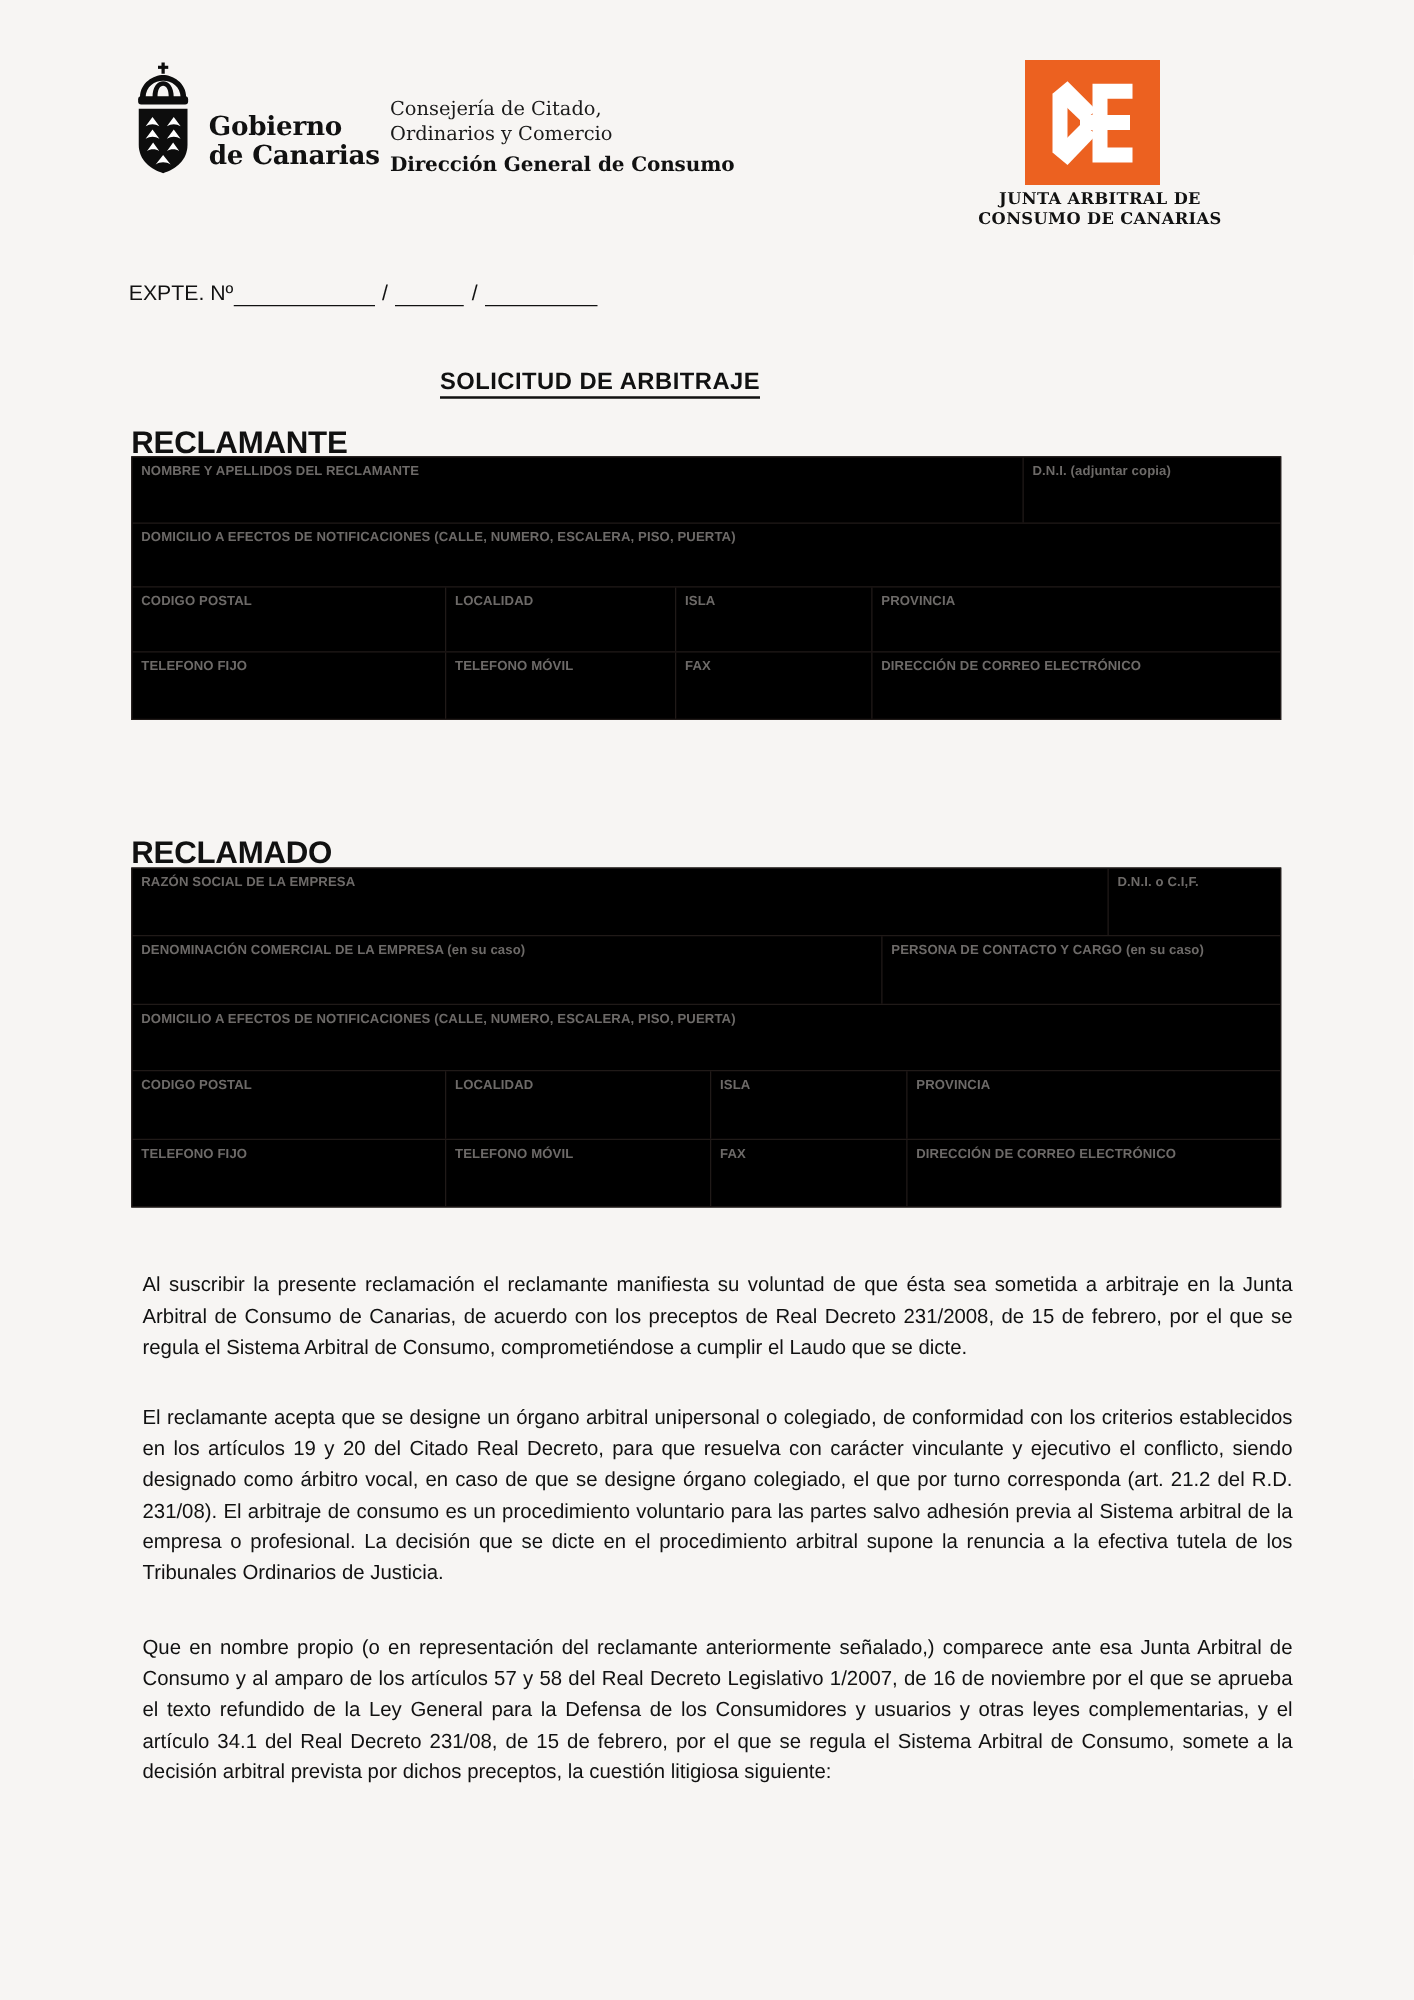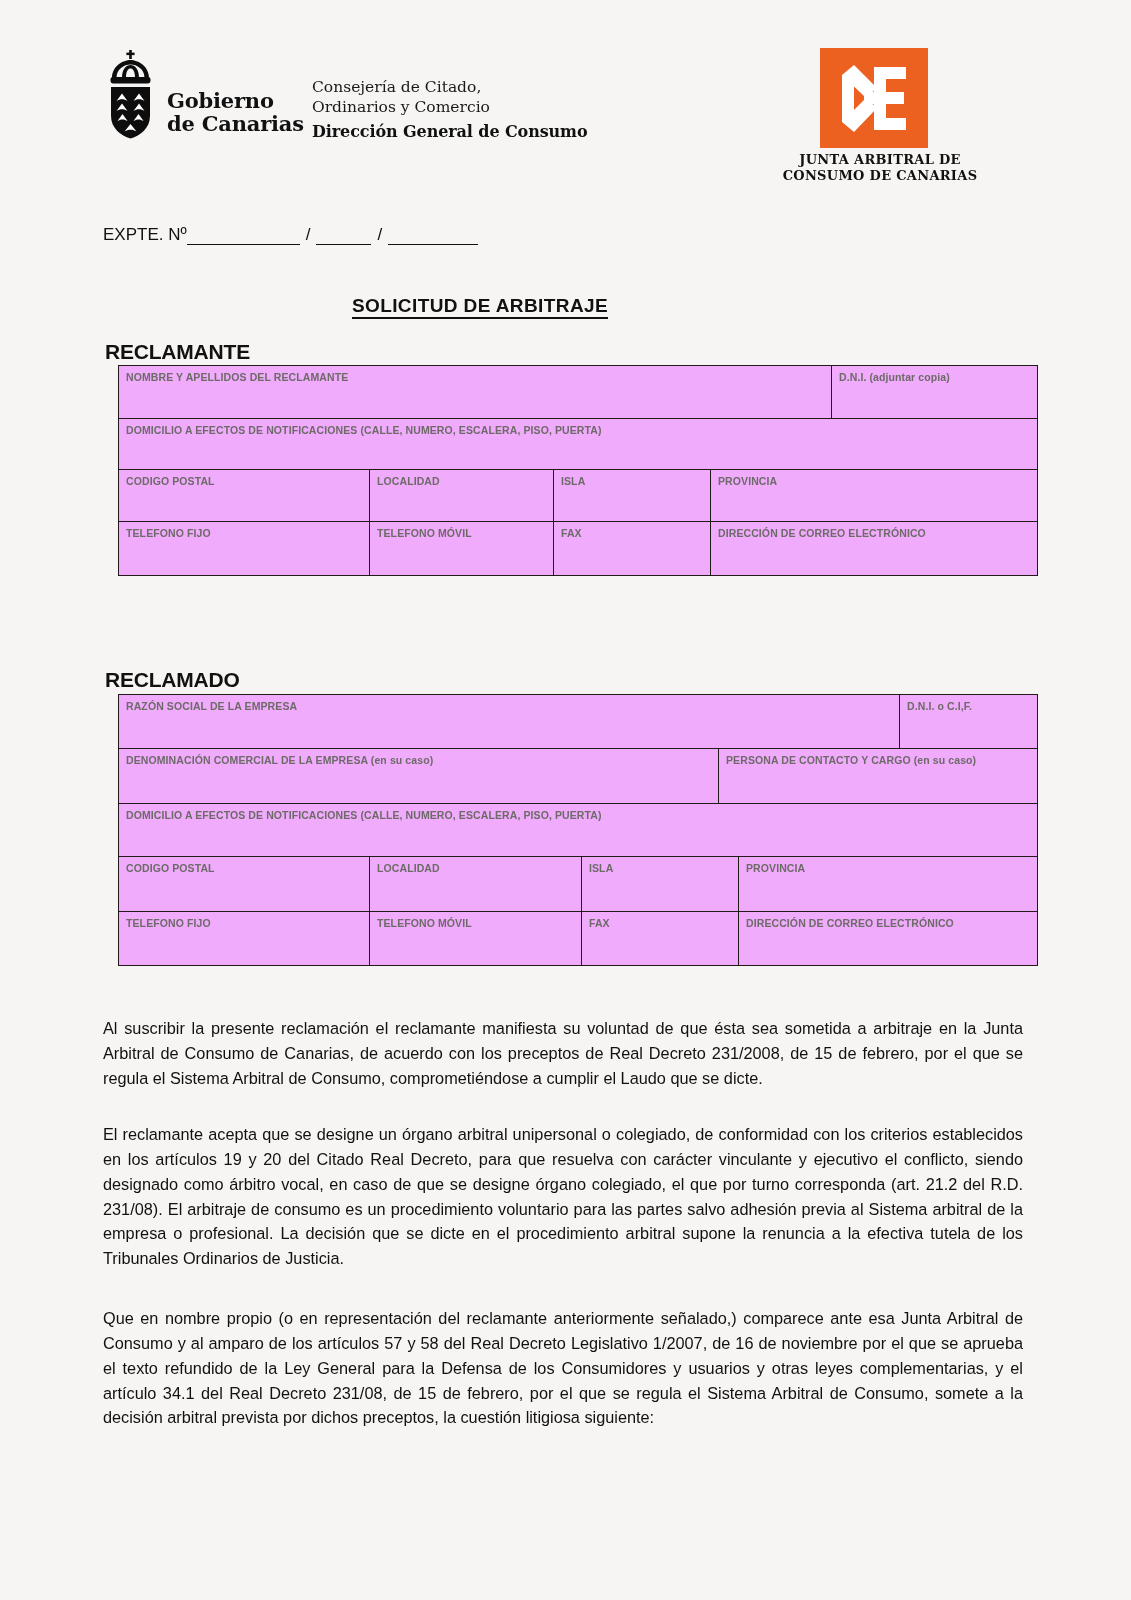--- a/index.html
+++ b/index.html
@@ -112,36 +112,36 @@
   }
   .doc-title span {
     border-bottom: 2px solid #111;
     padding-bottom: 1px;
   }
 
   
   .section-head {
     position: absolute;
     left: 105px;
-    font-size: 21px;
+    font-size: 25px;
     font-weight: bold;
     color: #111111;
     letter-spacing: -0.2px;
   }
   #head-reclamante { top: 340px; }
   #head-reclamado  { top: 668px; }
 
   
   .ftable {
     position: absolute;
-    left: 118px;
+    left: 105px;
     width: 920px;
     border: 1.6px solid #201a18;
     box-sizing: border-box;
-    background: #f0abfc;
+    background: #000000;
   }
   #tbl-reclamante { top: 365px; }
   #tbl-reclamado  { top: 694px; }
 
   .frow {
     display: flex;
     border-bottom: 1.6px solid #201a18;
     box-sizing: border-box;
   }
   .frow:last-child { border-bottom: none; }
@@ -162,21 +162,21 @@
     display: block;
   }
   .fvalue {
     font-size: 12px;
     color: #111;
   }
 
   
   .body-text {
     position: absolute;
-    left: 103px;
+    left: 114px;
     width: 920px;
     font-size: 16.3px;
     line-height: 1.52;
     color: #111111;
     text-align: justify;
     text-justify: inter-word;
   }
   #para-1 { top: 1000px; }
   #para-2 { top: 1106px; }
   #para-3 { top: 1290px; }

